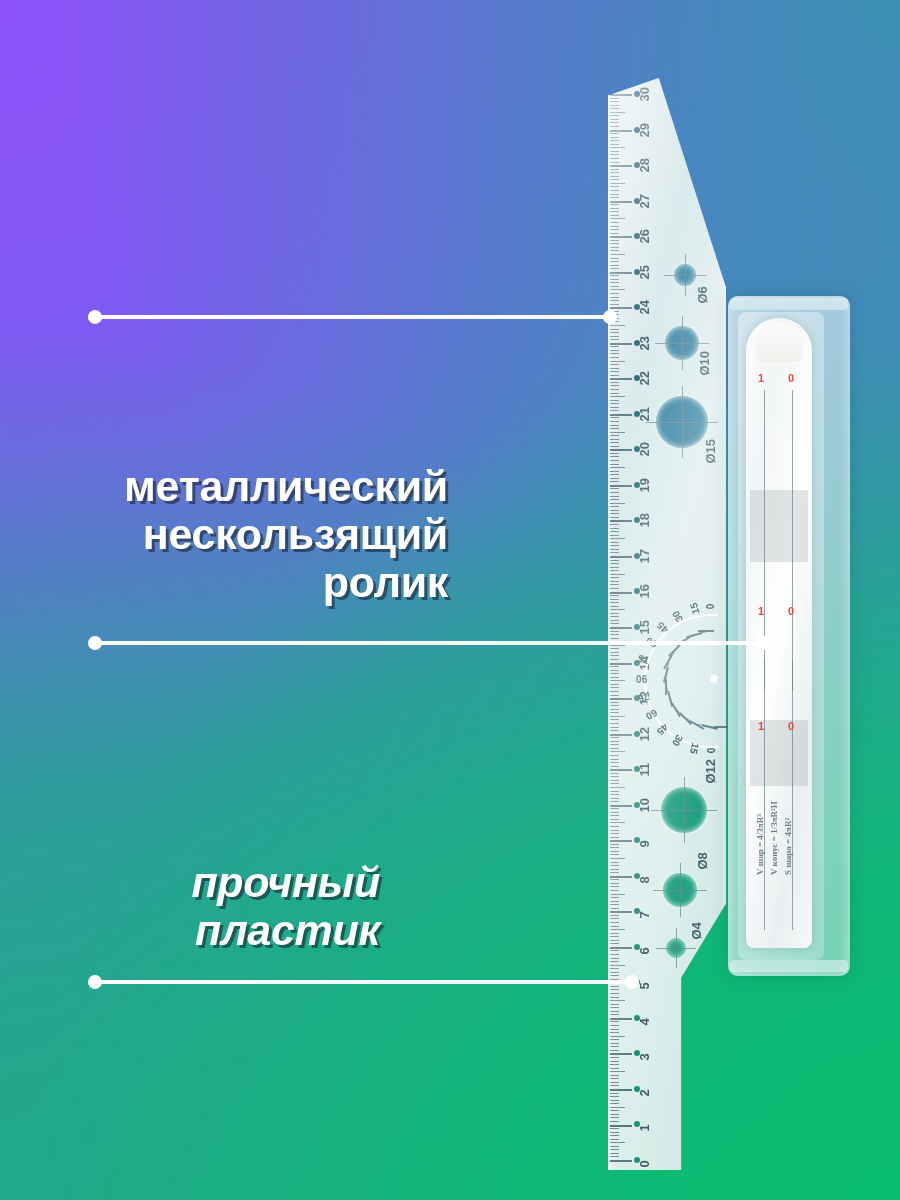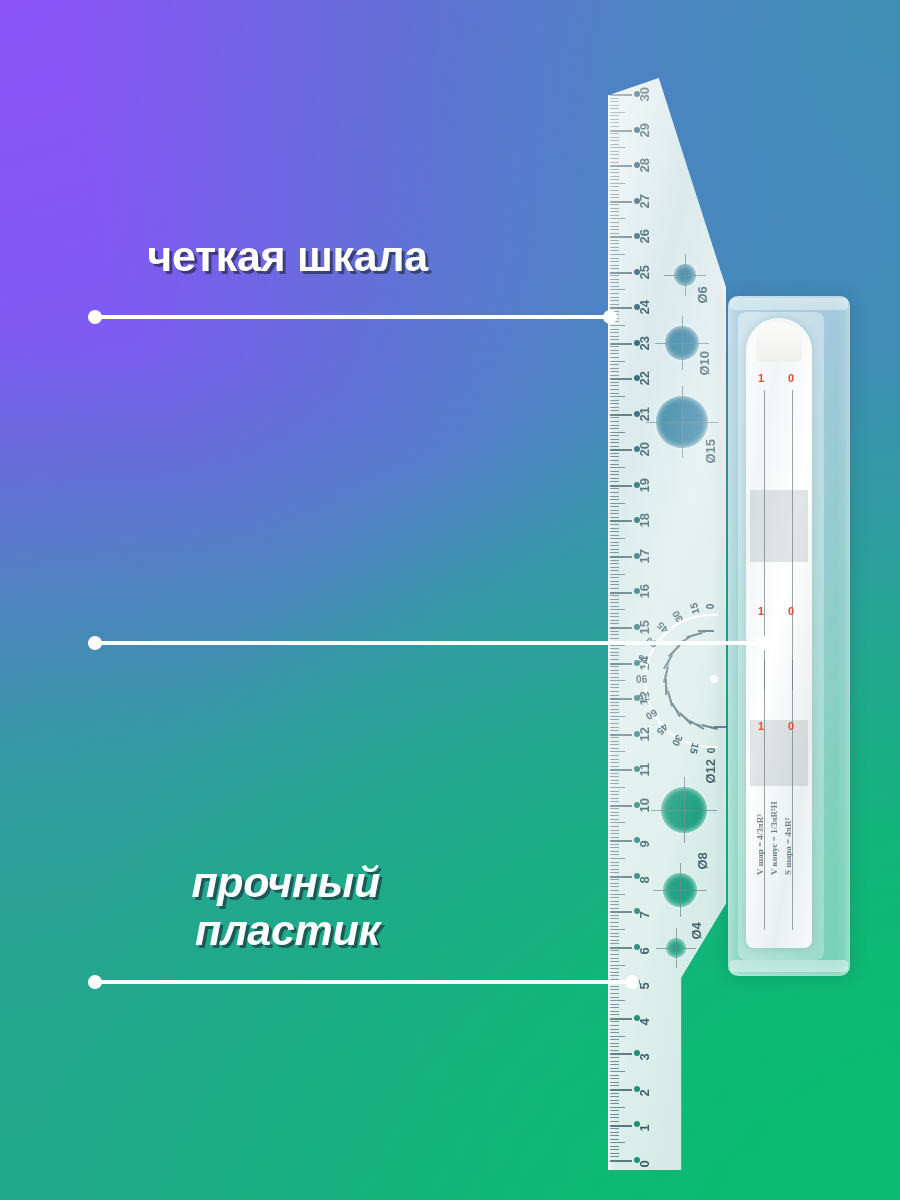--- a/index.html
+++ b/index.html
@@ -633,29 +633,31 @@
     <div class="roller-mark" style="left:198px;top:660px;">1</div>
     <div class="roller-mark" style="left:228px;top:660px;">0</div>
 
     <div class="formula" style="left:200px;top:810px;">V шар = 4/3πR³</div>
     <div class="formula" style="left:214px;top:810px;">V конус = 1/3πR²H</div>
     <div class="formula" style="left:228px;top:810px;">S шара = 4πR²</div>
 
     <div class="ruler-gloss"></div>
   </div>
 
-  <div class="feature f1" style="top:232px;">
-    <div class="feature-text">четкая шкала</div>
-  </div>
   <div class="leader" id="leader-0" style="left: 88px; top: 310px; width: 529px;">
     <div class="bar"></div>
     <div class="dot start"></div>
     <div class="dot end"></div>
   </div>
 
+  <div class="feature f2" style="top:462px;">
+    <div class="feature-text">металлический
+нескользящий
+ролик</div>
+  </div>
   <div class="leader" id="leader-1" style="left: 88px; top: 636px; width: 683px;">
     <div class="bar"></div>
     <div class="dot start"></div>
     <div class="dot end"></div>
   </div>
 
   <div class="feature f3" style="top:858px;">
     <div class="feature-text">прочный
 пластик</div>
   </div>

